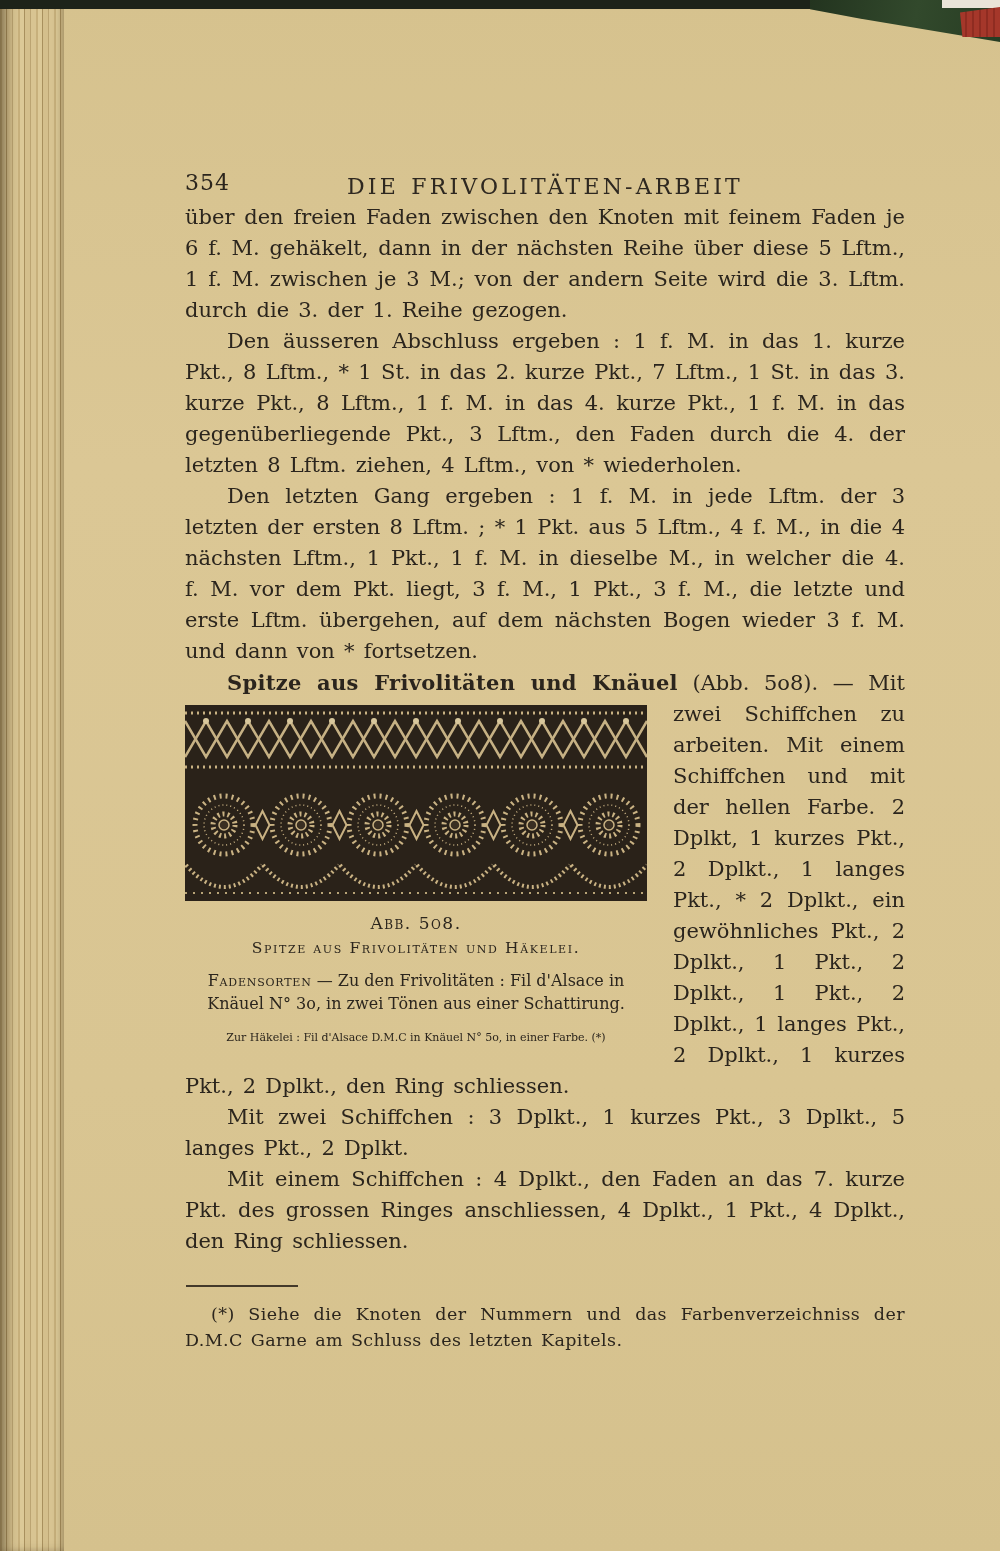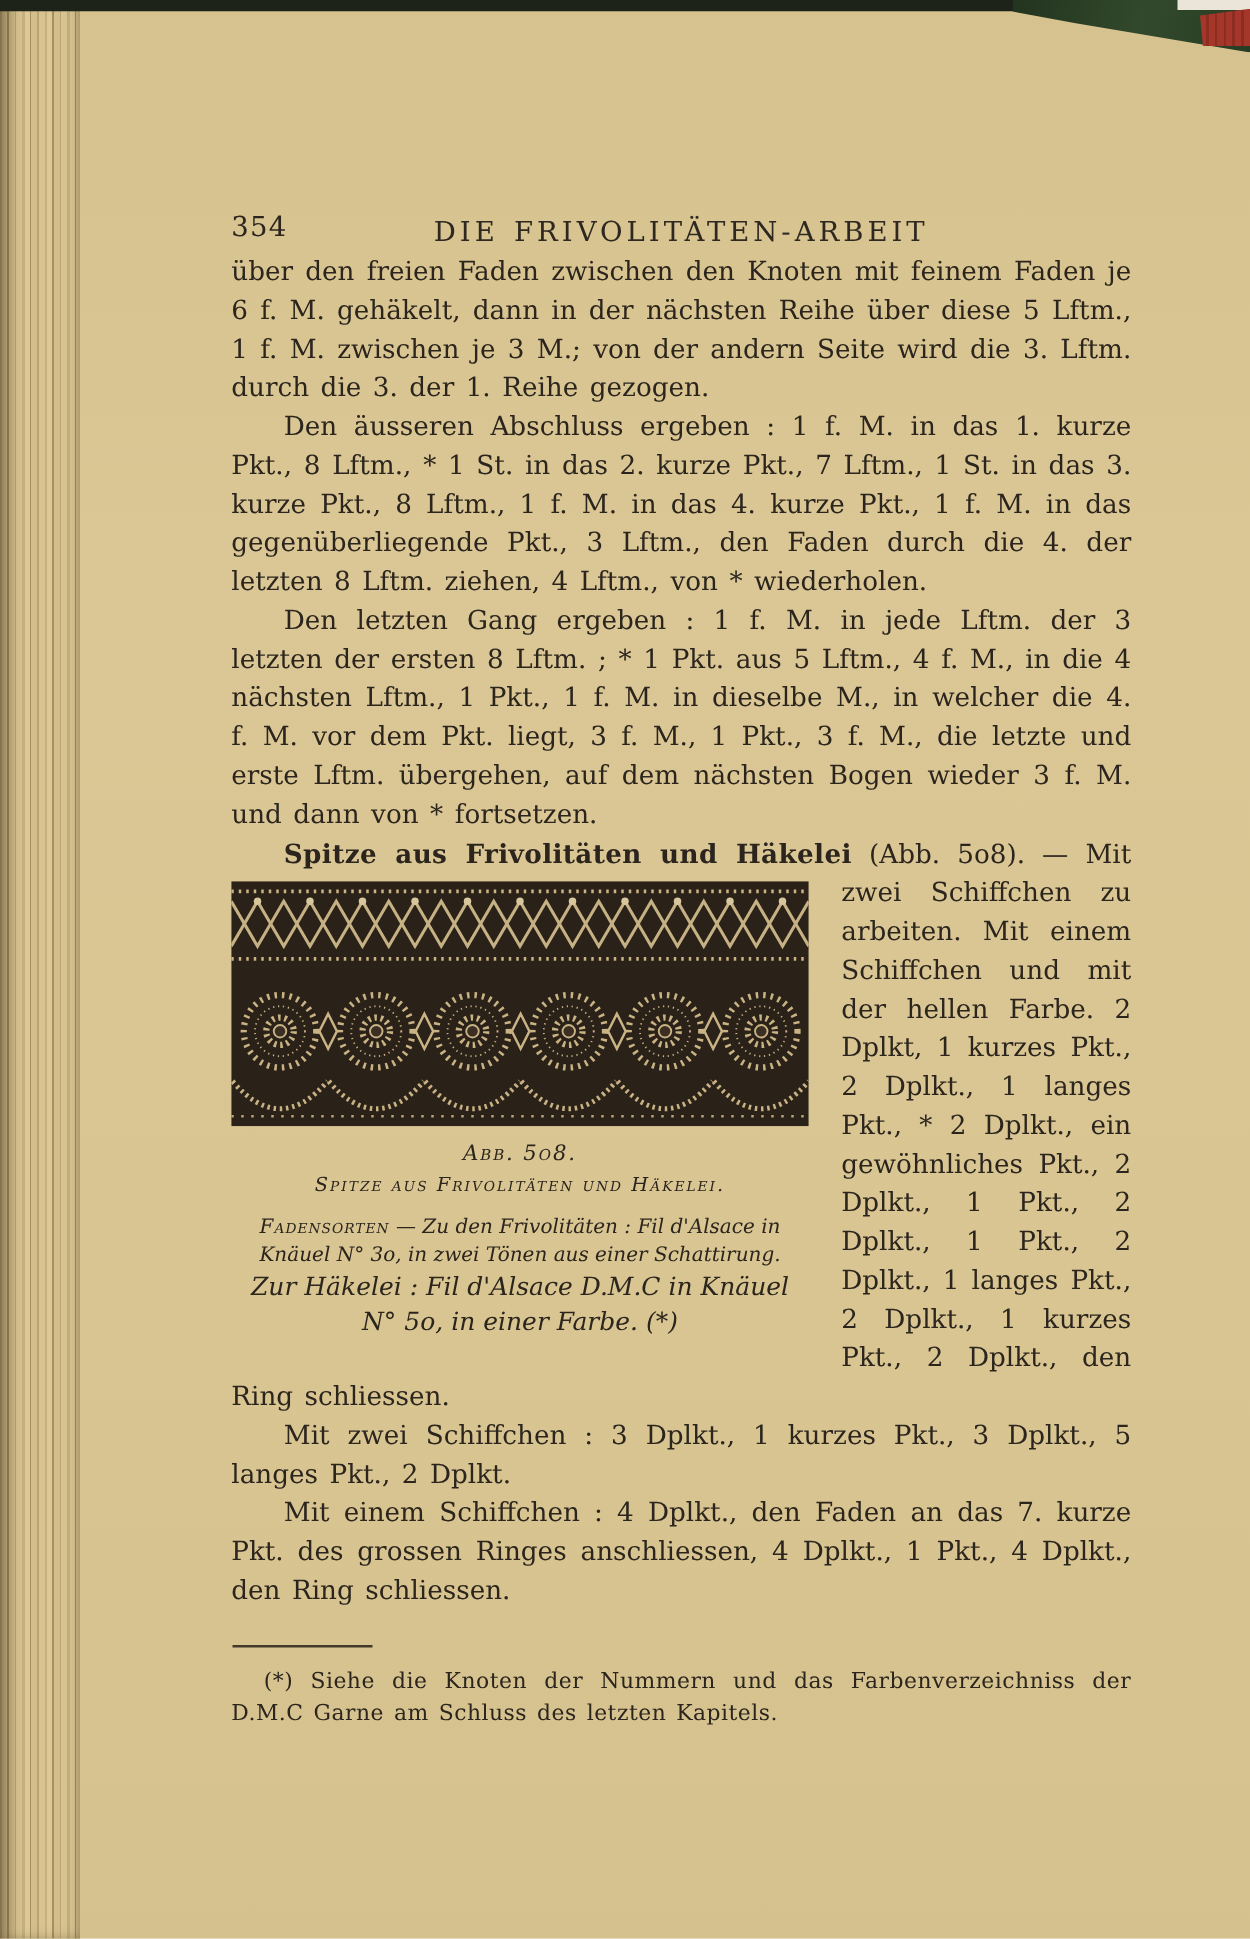--- a/index.html
+++ b/index.html
@@ -54,28 +54,28 @@
     padding-top: 4px; color: #2e2820;
   }
   p.body {
     font-size: 21px; line-height: 31px; text-align: justify;
     word-spacing: 2.5px; margin: 0;
   }
   .first-par { margin-top: 24px; }
   .indent { text-indent: 42px; }
   .lead-line { text-align-last: justify; }
   .lead-line b { letter-spacing: .3px; }
-  .figure-block { float: left; width: 462px; margin: 6px 26px 12px 0; font-style: italic; }
+  .figure-block { float: left; width: 462px; margin: 6px 26px 12px 0; }
   .figure-image svg { display: block; }
   .caption { text-align: center; margin-top: 12px; color: #2b251d; }
   .cap-abb  { font-size: 17px; font-variant: small-caps; letter-spacing: 1.5px; }
   .cap-title{ font-size: 15.5px; font-variant: small-caps; letter-spacing: 1.6px; margin-top: 6px; }
   .cap-detail { font-size: 16px; line-height: 23px; margin-top: 12px; }
   .cap-detail .smallcaps { font-variant: small-caps; letter-spacing: .8px; }
-  .cap-detail2 { font-size: 20px; line-height: 28px; margin-top: 0; }
+  .cap-detail2 { font-size: 11px; line-height: 17px; margin-top: 14px; }
   .after-figure { clear: both; }
   .footnote-block { margin-top: 28px; }
   .footnote-rule { width: 112px; height: 2px; background: #43392a; margin: 0 0 14px 1px; }
   p.footnote {
     font-size: 17.5px; line-height: 26px; text-align: justify;
     text-indent: 26px; word-spacing: 2px; letter-spacing: .4px; margin: 0;
   }
 </style>
 </head>
 <body>
@@ -91,21 +91,21 @@
 
     <div class="page-header">
       <span class="page-number">354</span>
       <div class="running-title">DIE FRIVOLITÄTEN-ARBEIT</div>
     </div>
 
     <p class="body first-par">über den freien Faden zwischen den Knoten mit feinem Faden je 6 f. M. gehäkelt, dann in der nächsten Reihe über diese 5 Lftm., 1 f. M. zwischen je 3 M.; von der andern Seite wird die 3. Lftm. durch die 3. der 1. Reihe gezogen.</p>
     <p class="body indent">Den äusseren Abschluss ergeben : 1 f. M. in das 1. kurze Pkt., 8 Lftm., * 1 St. in das 2. kurze Pkt., 7 Lftm., 1 St. in das 3. kurze Pkt., 8 Lftm., 1 f. M. in das 4. kurze Pkt., 1 f. M. in das gegenüberliegende Pkt., 3 Lftm., den Faden durch die 4. der letzten 8 Lftm. ziehen, 4 Lftm., von * wiederholen.</p>
     <p class="body indent">Den letzten Gang ergeben : 1 f. M. in jede Lftm. der 3 letzten der ersten 8 Lftm. ; * 1 Pkt. aus 5 Lftm., 4 f. M., in die 4 nächsten Lftm., 1 Pkt., 1 f. M. in dieselbe M., in welcher die 4. f. M. vor dem Pkt. liegt, 3 f. M., 1 Pkt., 3 f. M., die letzte und erste Lftm. übergehen, auf dem nächsten Bogen wieder 3 f. M. und dann von * fortsetzen.</p>
 
-    <p class="body indent lead-line"><b>Spitze aus Frivolitäten und Häkelei</b><span> (Abb. 5o8). — Mit</span></p>
+    <p class="body indent lead-line"><b>Spitze aus Frivolitäten und Knäuel</b><span> (Abb. 5o8). — Mit</span></p>
 
     <div class="wrap-section">
       <div class="figure-block">
         <div class="figure-image">
           <svg viewBox="0 0 462 196" width="462" height="196" preserveAspectRatio="none">
             <rect x="0" y="0" width="462" height="196" fill="#2a2219"></rect>
             <line x1="0" y1="8" x2="462" y2="8" stroke="#c9b283" stroke-width="3" stroke-dasharray="2 4"></line>
             <g stroke="#c6b184" fill="none" stroke-width="2.5">
               <path d="M0 52 L21 16 L42 52 L63 16 L84 52 L105 16 L126 52 L147 16 L168 52 L189 16 L210 52 L231 16 L252 52 L273 16 L294 52 L315 16 L336 52 L357 16 L378 52 L399 16 L420 52 L441 16 L462 52"></path>
               <path d="M0 16 L21 52 L42 16 L63 52 L84 16 L105 52 L126 16 L147 52 L168 16 L189 52 L210 16 L231 52 L252 16 L273 52 L294 16 L315 52 L336 16 L357 52 L378 16 L399 52 L420 16 L441 52 L462 16"></path>

